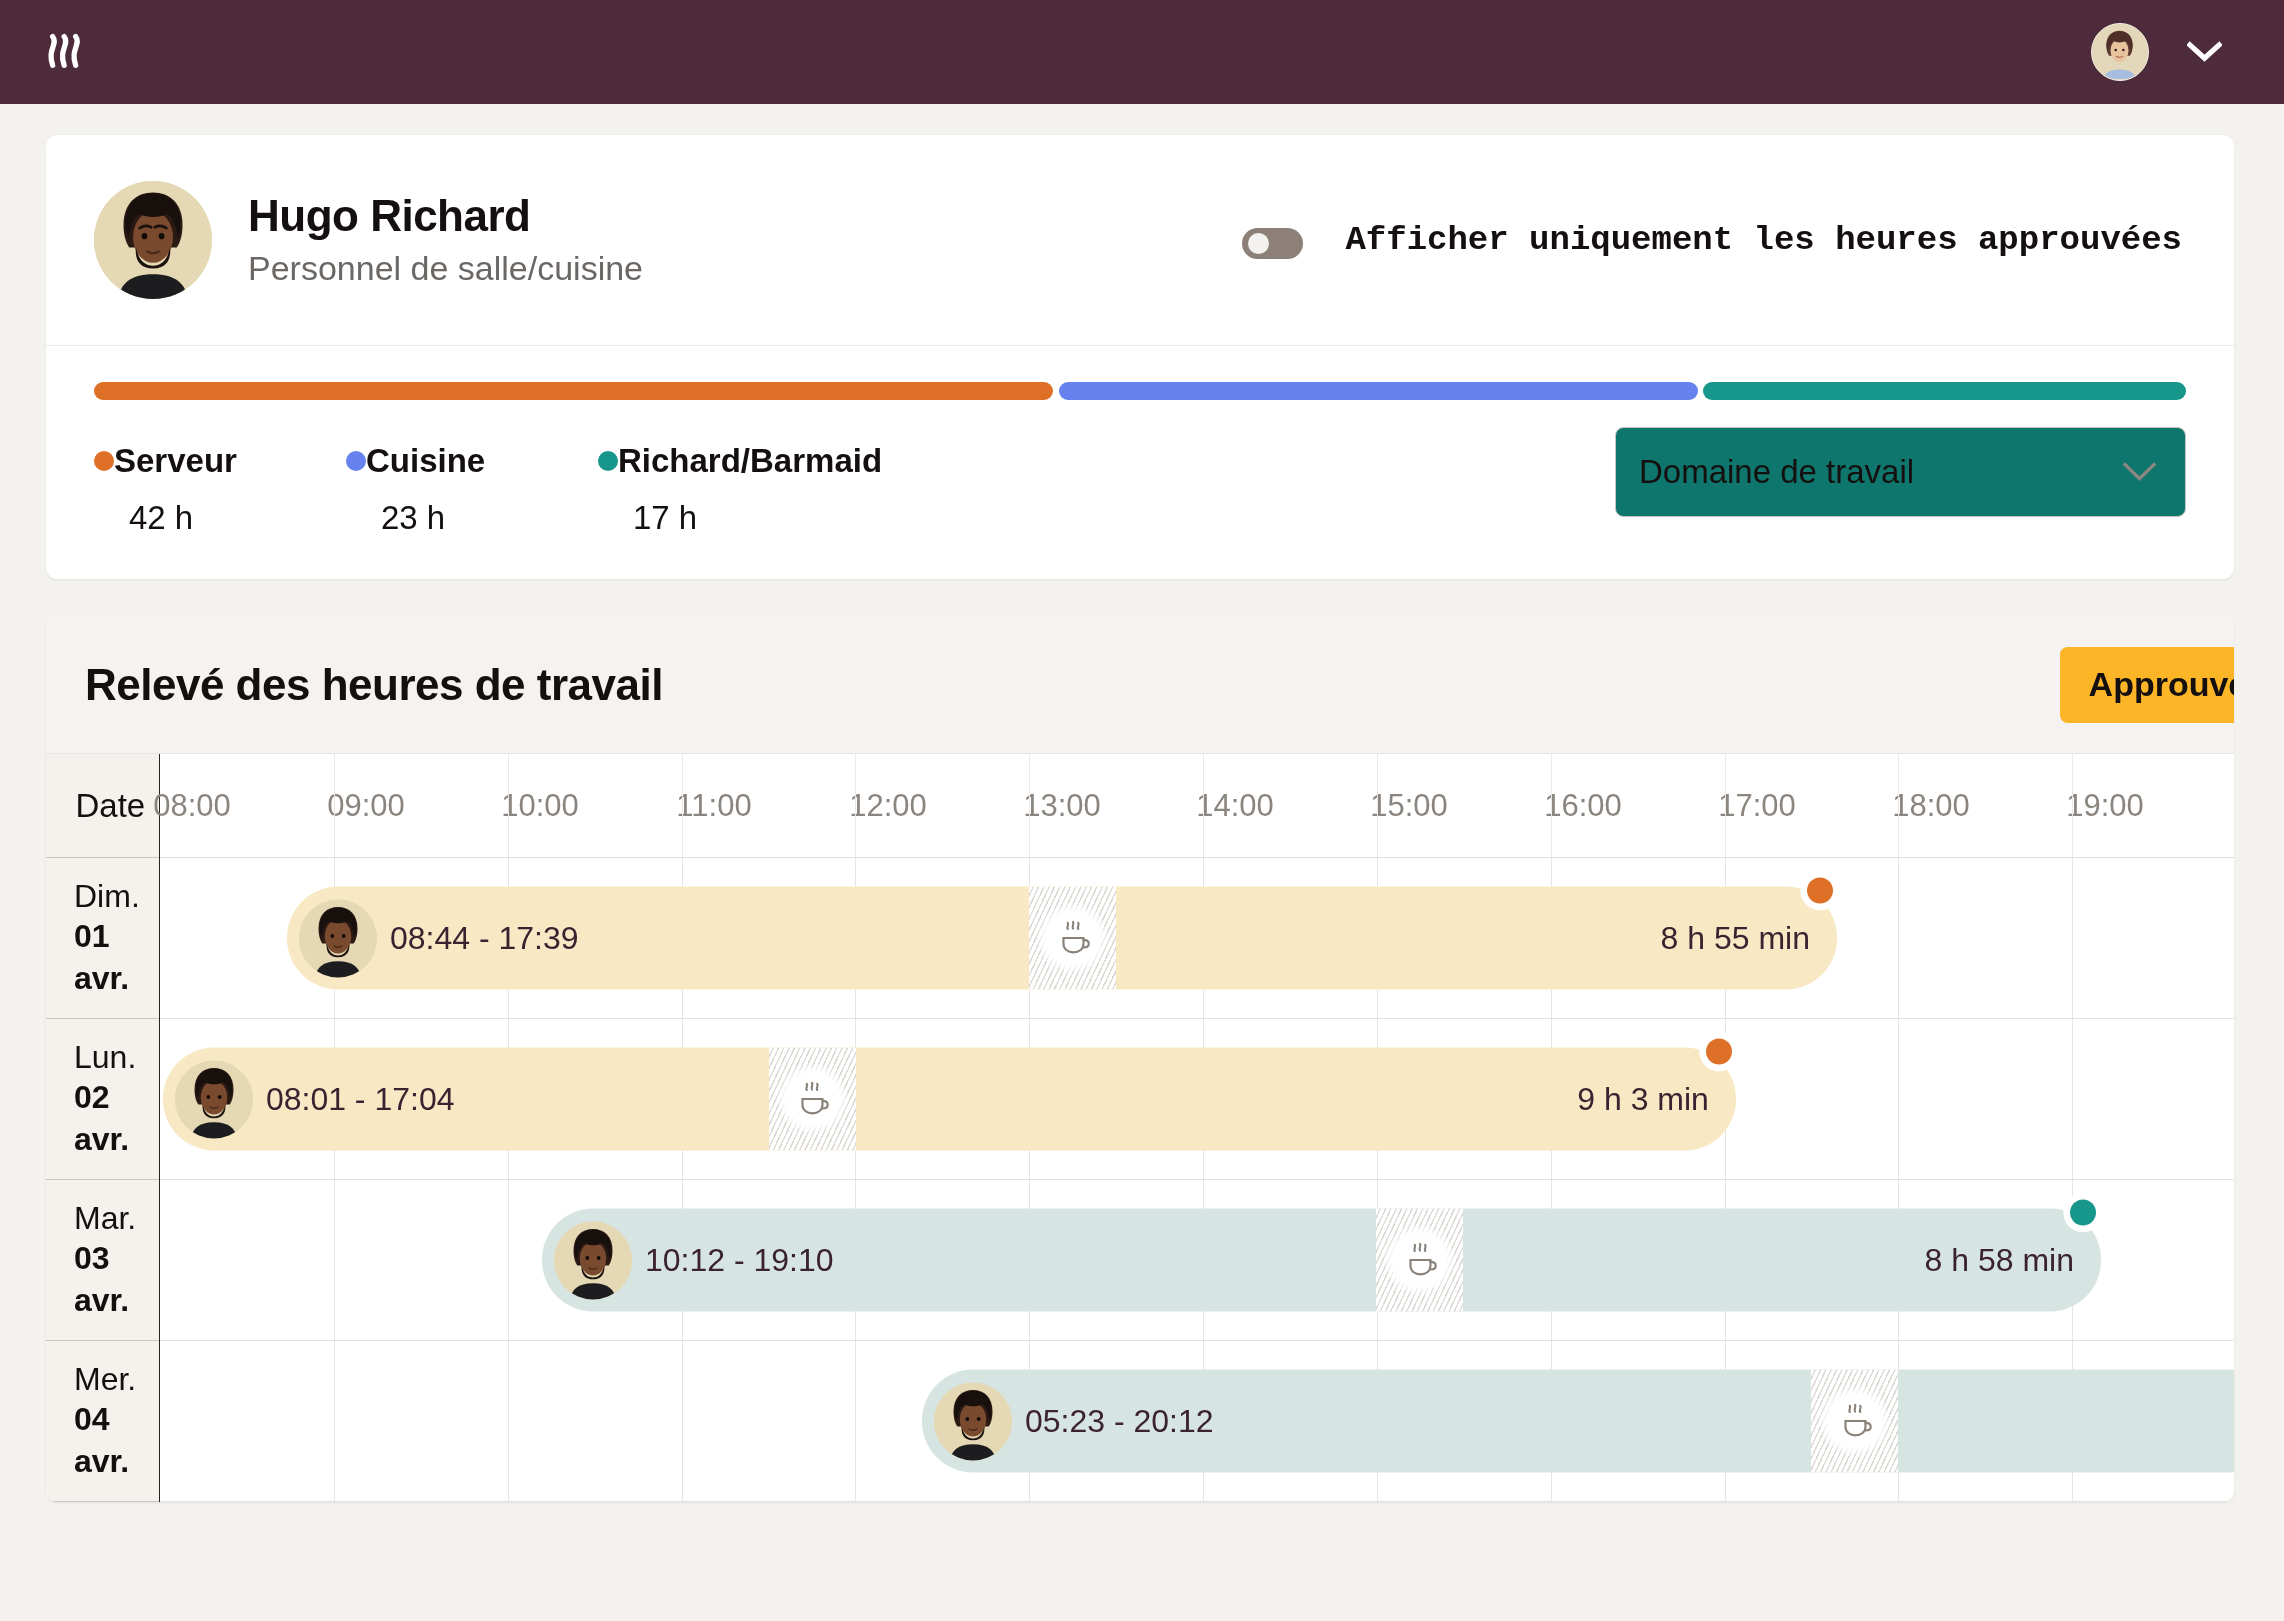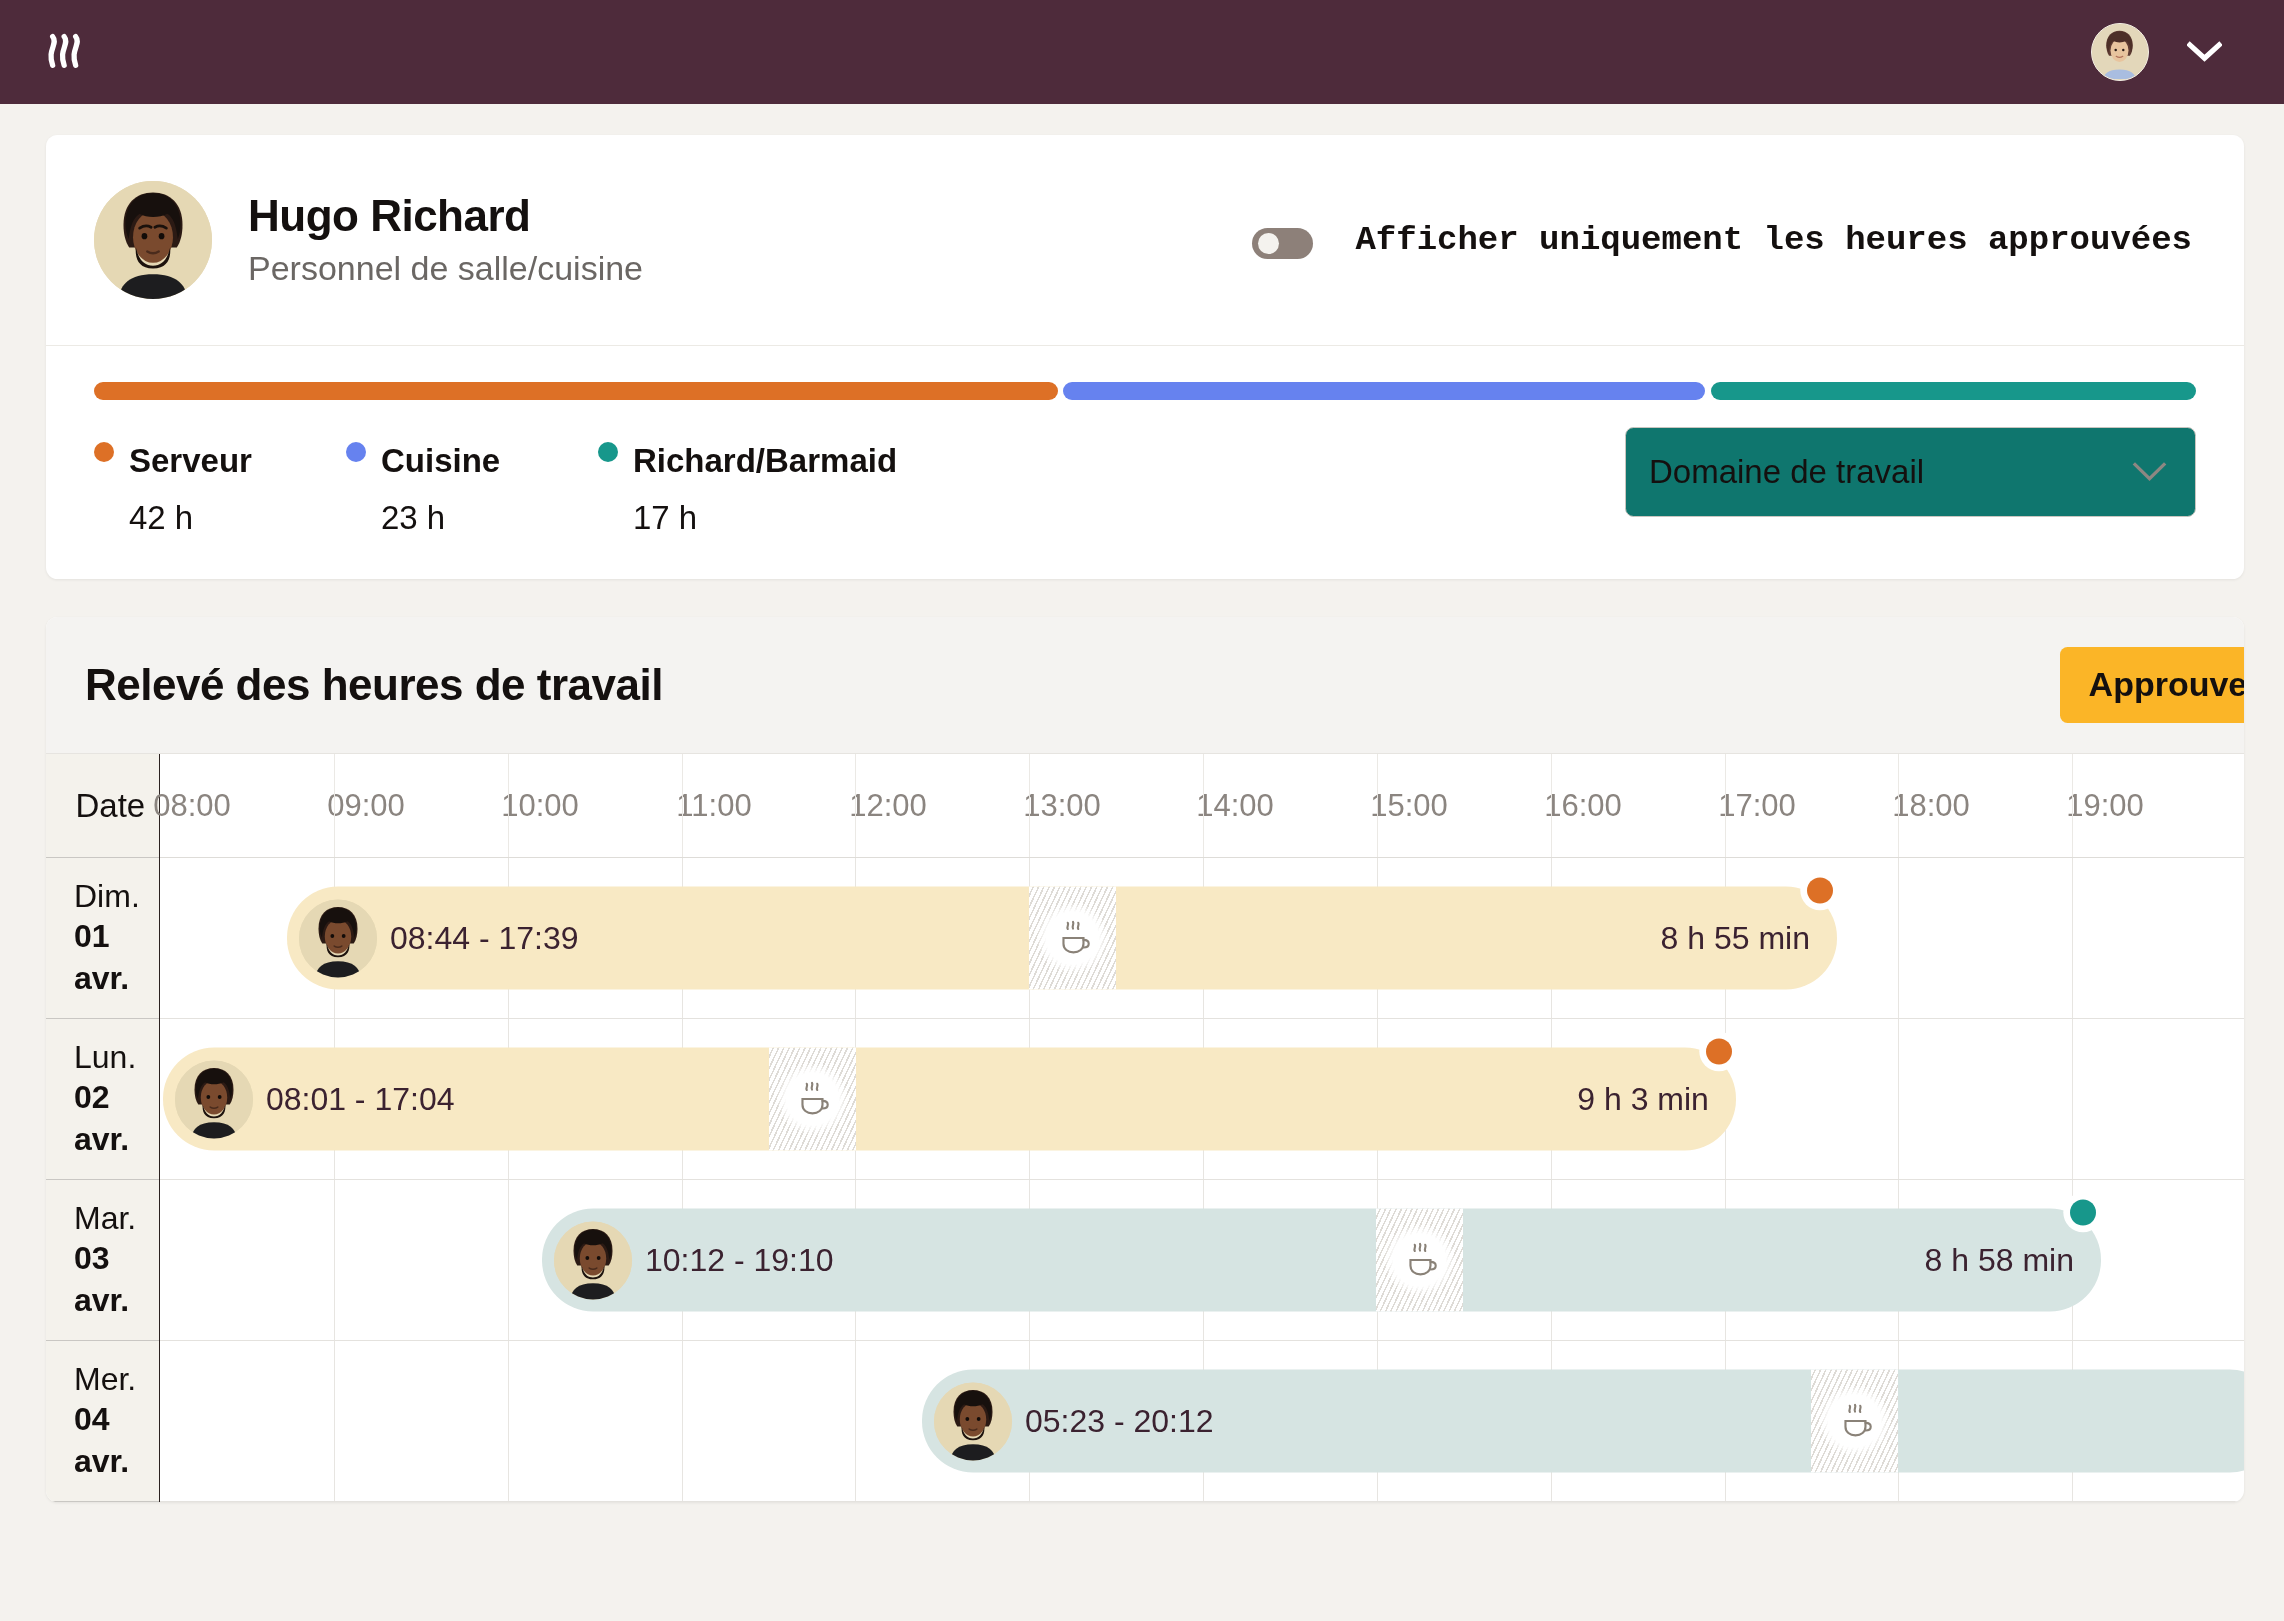--- a/index.html
+++ b/index.html
@@ -22,21 +22,21 @@
   .logo-wave { display: block; }
   .topbar-right { display: flex; align-items: center; gap: 38px; }
   .avatar-hdr {
     width: 58px; height: 58px; border-radius: 50%;
     background: #e3d7ba; overflow: hidden; position: relative;
     border: 1.4px solid #f5f0e6;
   }
   .chevron-white { display:block; }
 
   
-  .page { padding: 31px 40px 0 46px; }
+  .page { padding: 31px 50px 0 46px; }
 
   .card {
     background: #ffffff;
     border-radius: 11.4px;
     box-shadow: 0 1px 2.9px rgba(0,0,0,.07);
   }
 
   
   .profile-card { overflow: hidden; }
   .profile-top {
@@ -64,21 +64,21 @@
   }
   .toggle-label { font-size: 34px; font-weight: 700; color: #14100f; white-space: nowrap; }
 
   
   .stats { padding: 36px 48px 42px 48px; position: relative; }
   .bar-track { display: flex; gap: 5.7px; height: 18px; }
   .seg { border-radius: 19px; }
   .legend-row { display: flex; align-items: flex-start; margin-top: 42px; }
   .legend-items { display: flex; }
   .legend-item { width: 252px; }
-  .legend-head { display: flex; align-items: flex-start; gap: 15px; }
+  .legend-head { display: flex; align-items: center; }
   .dot { width: 20px; height: 20px; border-radius: 50%; flex: 0 0 auto; }
   .legend-name { font-size: 33px; font-weight: 700; color: #14100f; white-space: nowrap; }
   .legend-hours { font-size: 33px; color: #14100f; margin-top: 19px; margin-left: 35px; }
 
   .select {
     position: absolute; right: 48px; top: 81px;
     width: 571px; height: 90px;
     border: 1.4px solid #c9c5bf; border-radius: 8.6px;
     background: #0f766e; display: flex; align-items: center;
     justify-content: space-between; padding: 0 27px 0 23px; cursor: pointer;

